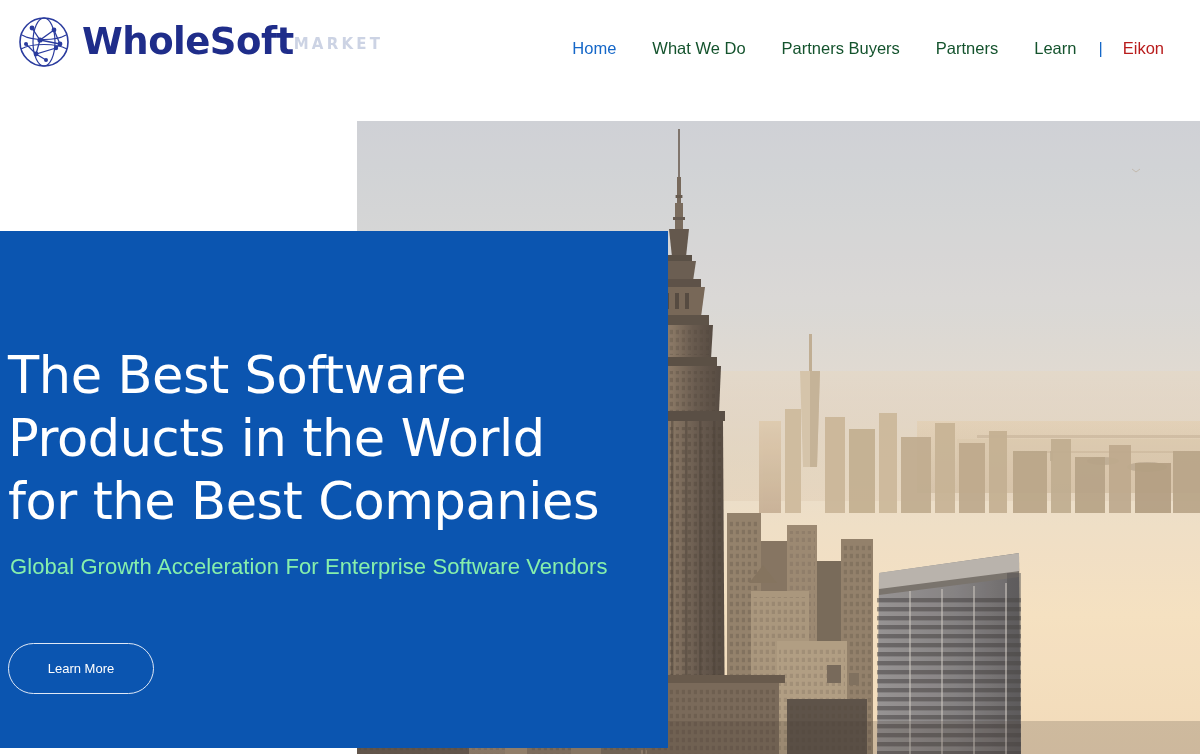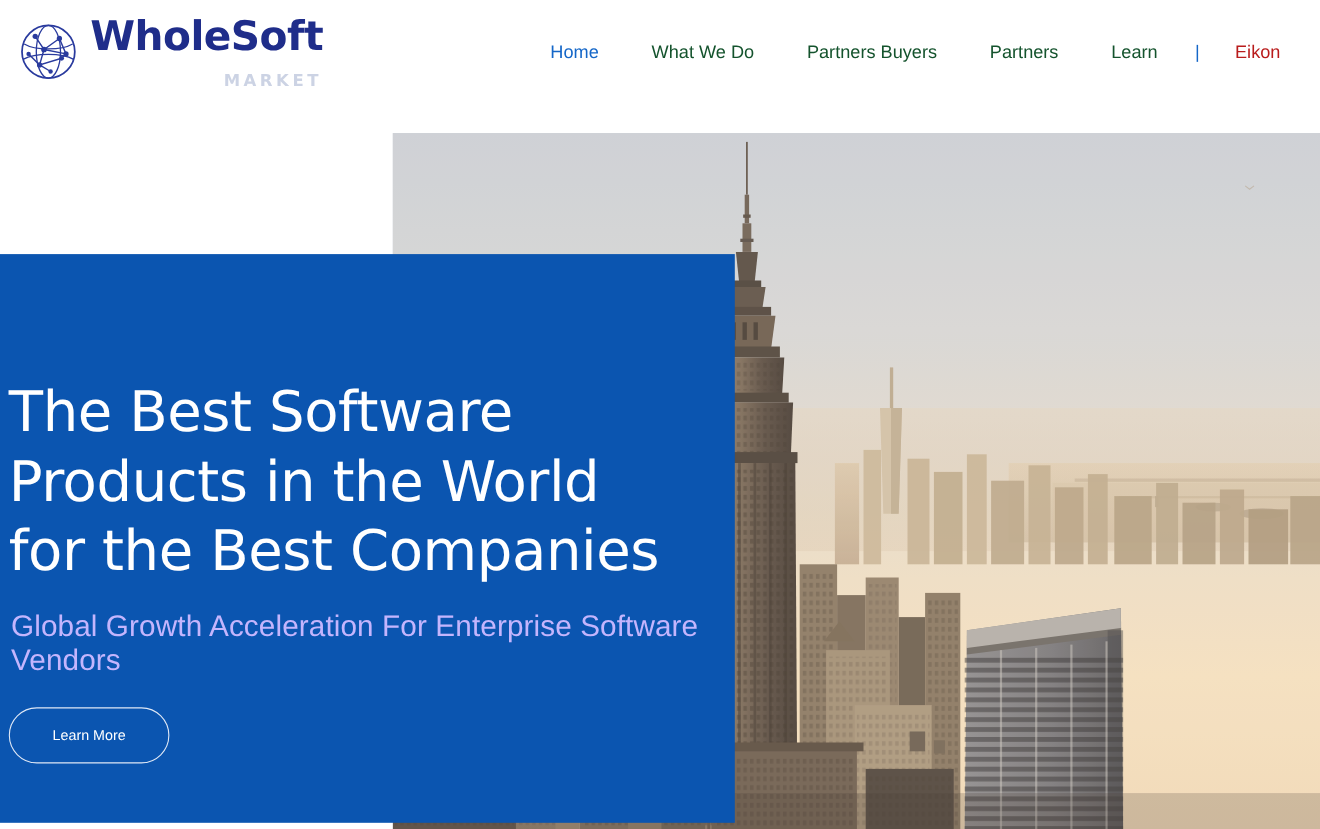--- a/index.html
+++ b/index.html
@@ -16,35 +16,35 @@
     position:absolute; left:0; top:0; width:1200px; height:96px;
     background:#ffffff; z-index:40;
     display:flex; align-items:center;
   }
   .brand {
     position:absolute; left:16px; top:14px;
     display:flex; align-items:center; gap:10px;
     text-decoration:none;
   }
   .brand-mark { width:56px; height:56px; flex:0 0 56px; display:block; }
-  .brand-words { display:flex; flex-direction:column; align-items:flex-end; line-height:1; }
+  .brand-words { display:flex; align-items:flex-start; line-height:1; }
   .brand-name {
     font-size:37px; font-weight:bold; color:#1f2d8a;
     letter-spacing:-0.5px; line-height:1.02;
     font-family:"DejaVu Sans", sans-serif;
   }
   .brand-sub {
     font-size:15px; font-weight:bold; color:#ccd3e4;
     letter-spacing:3.2px; margin-top:14px; padding-right:1px;
     font-family:"DejaVu Sans", sans-serif;
   }
 
   .nav {
     position:absolute; right:20px; top:0; height:96px;
-    display:flex; align-items:center; gap:16px;
+    display:flex; align-items:center; gap:4px;
   }
   .nav-link {
     font-size:16.5px; color:#14532d; text-decoration:none;
     padding:6px 16px; white-space:nowrap;
     font-family:"Liberation Sans", sans-serif;
   }
   .nav-link.active { color:#1567c8; }
   .nav-link.accent { color:#b91c1c; padding-left:14px; }
   .nav-sep { color:#1567c8; font-size:16.5px; padding:0 2px; }
 
@@ -68,21 +68,21 @@
   .hero-title {
     position:absolute; left:0; top:113px;
     width:640px;
     color:#ffffff; font-size:51px; font-weight:normal;
     line-height:63px; letter-spacing:-0.4px;
     font-family:"DejaVu Sans", sans-serif;
     white-space:pre-line;
   }
   .hero-sub {
     position:absolute; left:2px; top:323px;
-    color:#c4b5fd; font-size:27px; font-weight:normal;
+    color:#86efac; font-size:22px; font-weight:normal;
     letter-spacing:0.1px;
     font-family:"Liberation Sans", sans-serif;
   }
   .hero-cta {
     position:absolute; left:0px; top:412px;
     width:146px; height:51px;
     border:1.5px solid #dfe8f6; border-radius:26px;
     background:transparent; color:#ffffff;
     font-size:13px; cursor:pointer;
     display:flex; align-items:center; justify-content:center;

